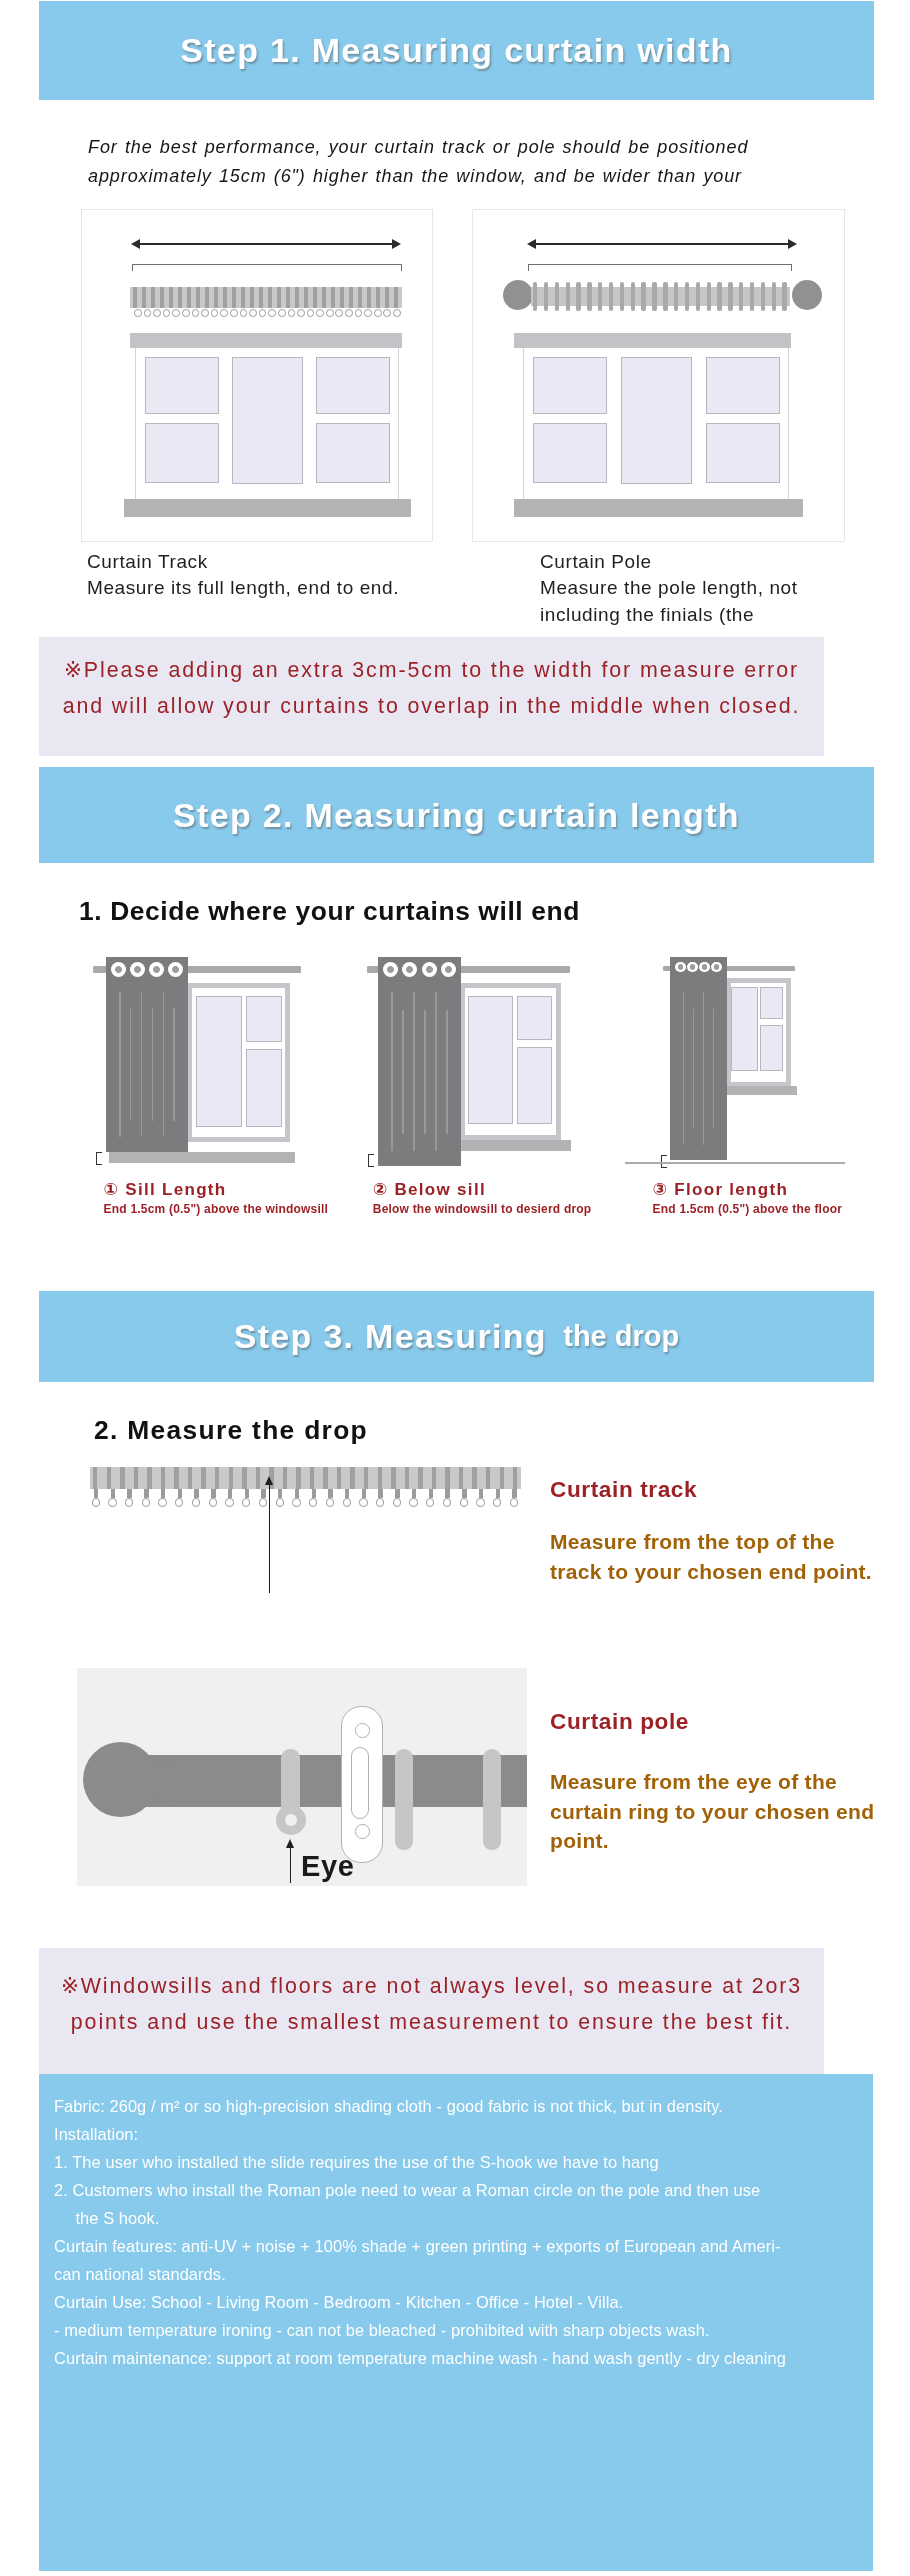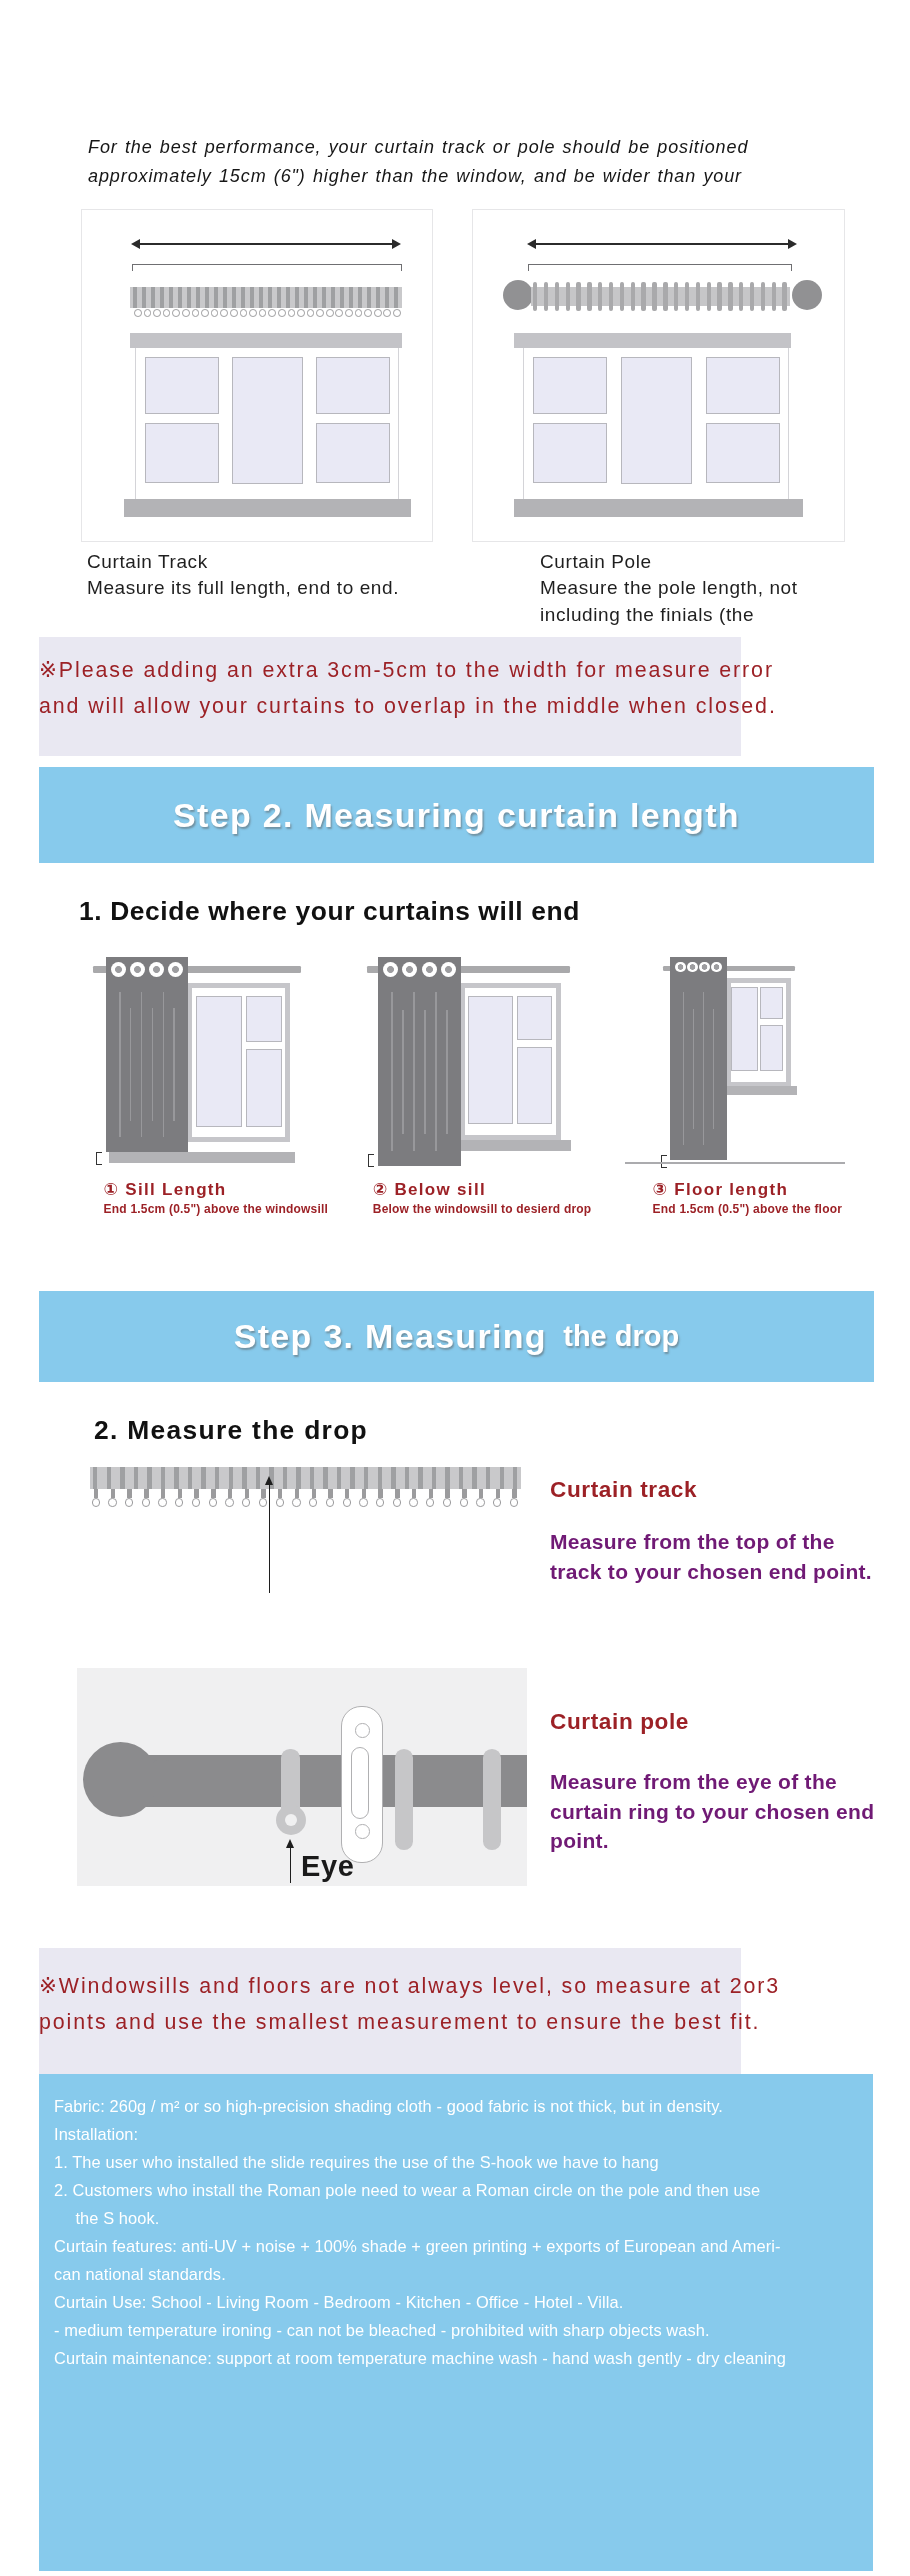--- a/index.html
+++ b/index.html
@@ -11,25 +11,25 @@
   .hdr{position:absolute;left:39px;width:835px;background:#87CAEC;display:flex;
        align-items:center;justify-content:center;}
   .hdr .t{color:#fff;font-weight:bold;font-size:34px;letter-spacing:1.3px;
           text-shadow:1.3px 1.9px 1.9px rgba(90,90,90,.5);white-space:nowrap;}
   .hdr .t2{color:#fff;font-weight:bold;font-size:29px;letter-spacing:0;
            margin-left:16.4px;text-shadow:1.3px 1.9px 1.9px rgba(90,90,90,.5);white-space:nowrap;}
 
   
   .intro{font-size:18px;letter-spacing:0.9px;word-spacing:1.3px;color:#161616;line-height:29px;white-space:nowrap;}
   .cap{font-size:19px;letter-spacing:0.6px;color:#1f1f1f;white-space:nowrap;}
-  .noteBox{position:absolute;left:39px;width:702px;background:#E9E8F2;text-align:center;}
+  .noteBox{position:absolute;left:39px;width:785px;background:#E9E8F2;text-align:center;}
   .noteBox .nl{color:#9C2126;font-size:21.4px;letter-spacing:1.9px;line-height:36px;white-space:nowrap;}
   .blackHead{font-weight:bold;font-size:26.4px;letter-spacing:0.6px;color:#111;white-space:nowrap;}
   .redHead{color:#9C2126;font-weight:bold;font-size:22.6px;letter-spacing:0.6px;white-space:nowrap;}
-  .redLine{color:#701a75;font-weight:bold;font-size:21px;letter-spacing:0.3px;white-space:nowrap;}
+  .redLine{color:#a16207;font-weight:bold;font-size:21px;letter-spacing:0.3px;white-space:nowrap;}
   .optLabel{color:#9C2126;font-weight:bold;font-size:17px;letter-spacing:1.3px;white-space:nowrap;}
   .optDesc{color:#9C2126;font-weight:bold;font-size:12px;letter-spacing:0.2px;white-space:nowrap;}
 
   
   .panel{position:absolute;background:#fff;border:0.6px solid #e6e6e8;}
   .darr{position:absolute;height:1.9px;background:#2b2b2b;}
   .darr::before,.darr::after{content:"";position:absolute;top:-4.4px;width:0;height:0;border:5px solid transparent;}
   .darr::before{left:-8.8px;border-right:9.4px solid #2b2b2b;border-left:0;}
   .darr::after{right:-8.8px;border-left:9.4px solid #2b2b2b;border-right:0;}
   .ubr{position:absolute;height:5.7px;border:1.3px solid #6f6f72;border-bottom:none;}
@@ -76,20 +76,23 @@
   .footer{position:absolute;left:39px;top:2074px;width:834px;height:497px;background:#87CAEC;}
   .footer .inner{padding:17.6px 11.3px 0 15px;}
   .footer p{margin:0;color:#fff;font-size:16.4px;line-height:28px;letter-spacing:0.1px;white-space:nowrap;}
   .footer p.indent{padding-left:21.4px;}
 </style>
 </head>
 <body>
 
 <div class="page">
 
+  <div class="hdr" style="top:1.3px;height:99px;">
+    <span class="t">Step 1. Measuring curtain width</span>
+  </div>
 
   <div class="abs intro" style="left:88px;top:133px;font-style:italic;">
     <div>For the best performance, your curtain track or pole should be positioned</div>
     <div>approximately 15cm (6") higher than the window, and be wider than your</div>
   </div>
 
   <div class="panel" style="left:81px;top:209px;width:350px;height:331px;">
     <div class="darr" style="left:58px;top:33px;width:252px;"></div>
     <div class="ubr" style="left:50px;top:54px;width:268px;"></div>
     <div class="band" style="left:48px;top:77px;width:272px;height:21px;">

